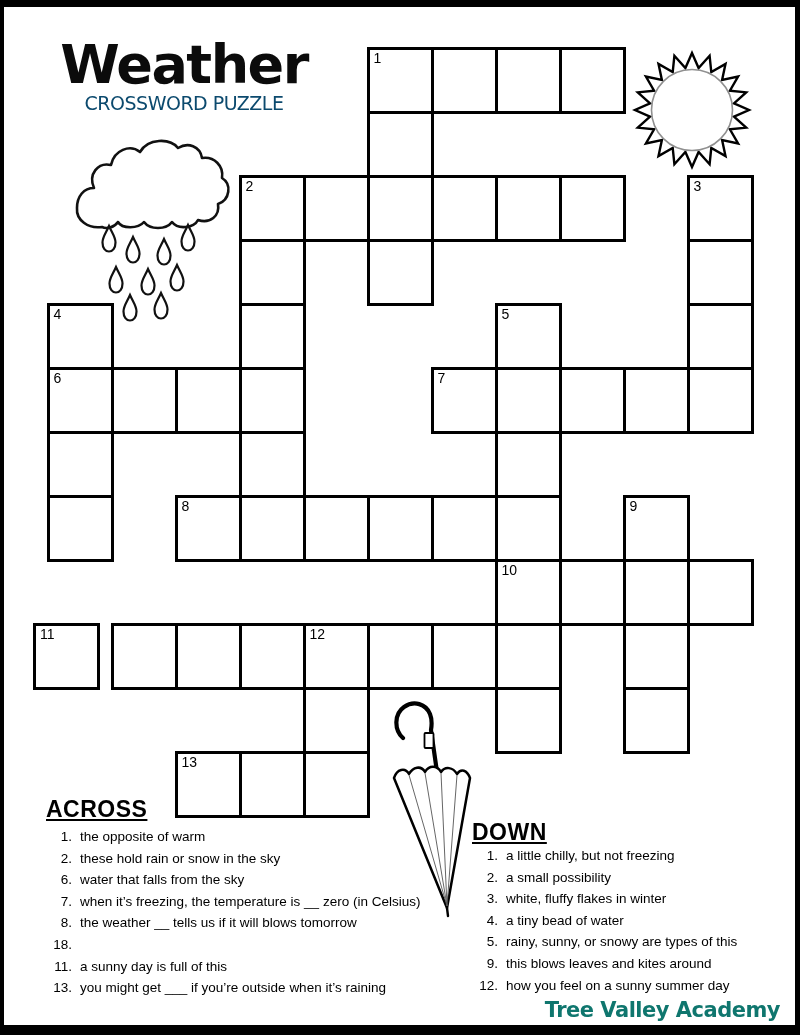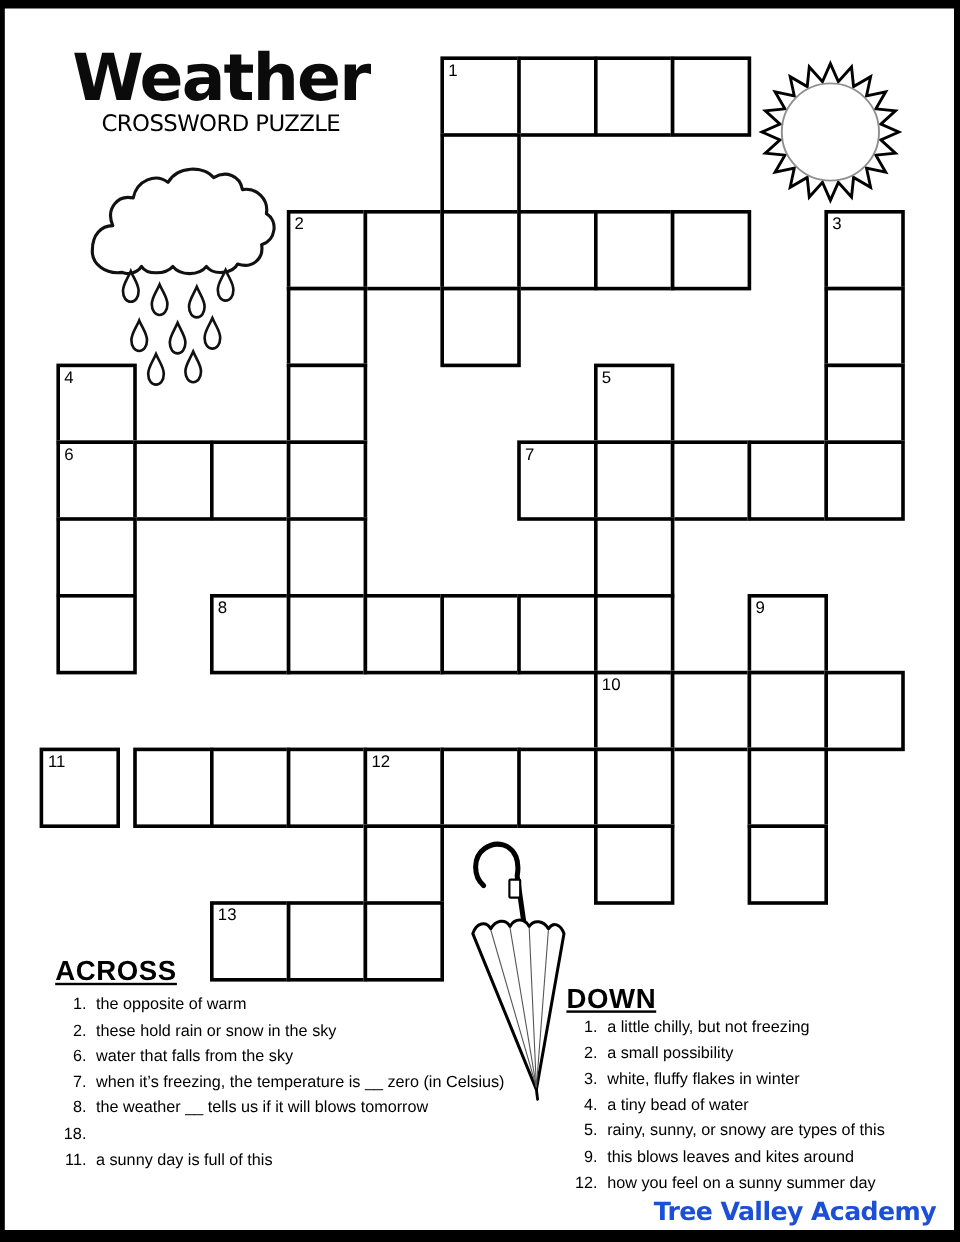--- a/index.html
+++ b/index.html
@@ -5,21 +5,21 @@
   html,body{margin:0;padding:0;background:#fff;}
   body{position:relative;width:800px;height:1035px;overflow:hidden;
        font-family:"Liberation Sans",sans-serif;color:#000;}
   .frame{position:absolute;left:0;top:0;width:800px;height:1035px;box-sizing:border-box;
          border-style:solid;border-color:#000;border-width:7px 5px 10px 4px;pointer-events:none;}
   
   .title-block{position:absolute;left:58px;top:40px;width:252px;text-align:center;}
   .title{font-family:"DejaVu Sans",sans-serif;font-weight:900;font-size:54px;line-height:50px;
          letter-spacing:-1.5px;color:#0b0b0b;}
   .subtitle{font-family:"DejaVu Sans",sans-serif;font-weight:500;font-size:19px;line-height:22px;
-            letter-spacing:-0.5px;margin-top:2px;color:#000000;}
+            letter-spacing:-0.5px;margin-top:2px;color:#0c4a6e;}
   
   .cell{position:absolute;width:67px;height:67px;box-sizing:border-box;background:#fff;
         border:3px solid #000;}
   .cellnum{position:absolute;top:1px;left:4px;font-size:14px;line-height:15px;
            font-family:"Liberation Sans",sans-serif;color:#000;}
   
   .clue-block{position:absolute;}
   .clue-heading{font-size:23px;font-weight:bold;text-decoration:underline;line-height:20px;
                 letter-spacing:0.5px;}
   .clue-rows{margin-top:7px;}
@@ -194,20 +194,24 @@
         <span class="clue-num">8.</span>
         <span class="clue-text">the weather __ tells us if it will blows tomorrow</span>
       </div>
       <div class="clue-row">
         <span class="clue-num">18.</span>
       </div>
       <div class="clue-row">
         <span class="clue-num">11.</span>
         <span class="clue-text">a sunny day is full of this</span>
       </div>
+      <div class="clue-row">
+        <span class="clue-num">13.</span>
+        <span class="clue-text">you might get ___ if you’re outside when it’s raining</span>
+      </div>
     </div>
 </div>
 
 <div class="clue-block down-block">
   <div class="clue-heading">DOWN</div>
   <div class="clue-rows" id="down-rows">
       <div class="clue-row">
         <span class="clue-num">1.</span>
         <span class="clue-text">a little chilly, but not freezing</span>
       </div>
@@ -231,13 +235,13 @@
         <span class="clue-num">9.</span>
         <span class="clue-text">this blows leaves and kites around</span>
       </div>
       <div class="clue-row">
         <span class="clue-num">12.</span>
         <span class="clue-text">how you feel on a sunny summer day</span>
       </div>
     </div>
 </div>
 
-<div class="brand" style="color: #1d4ed8;">Tree Valley Academy</div>
+<div class="brand" style="color: #0f766e;">Tree Valley Academy</div>
 
 </body></html>

